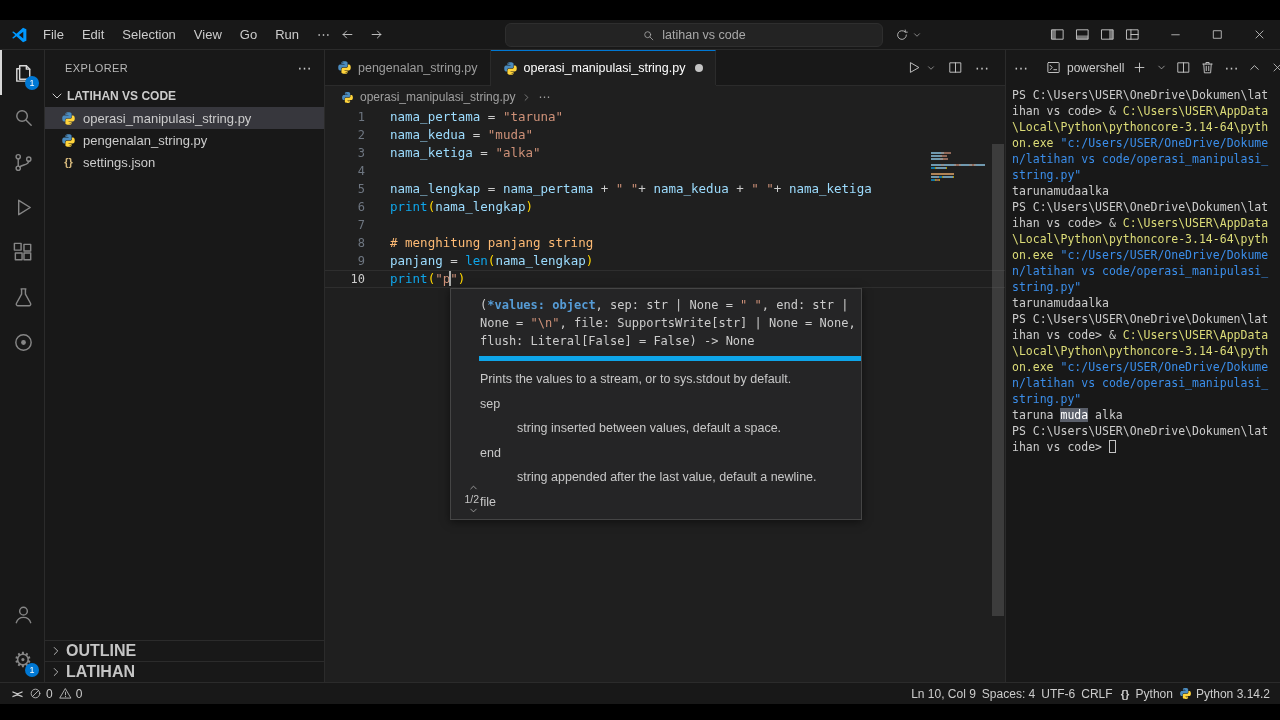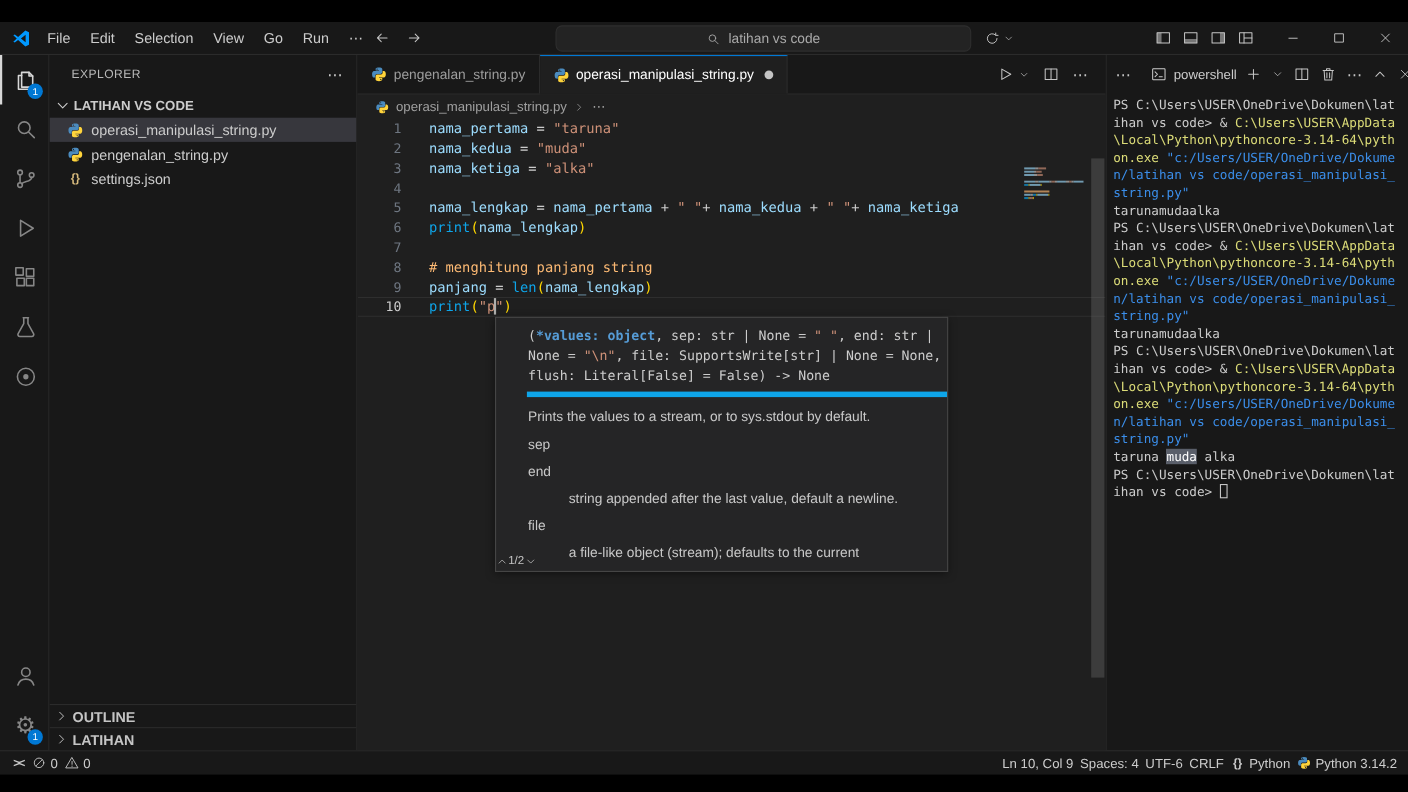--- a/index.html
+++ b/index.html
@@ -44,21 +44,21 @@
 .sidebar{width:280px;background:#181818;border-right:1px solid #2b2b2b;position:relative;flex:none;overflow:hidden}
 .side-header{height:35px;display:flex;align-items:center;padding:0 12px 0 20px;font-size:11px;letter-spacing:.4px;color:#b8b8b8}
 .side-header .txt-ico{margin-left:auto;color:#ccc;cursor:pointer}
 .folder-row{height:22px;display:flex;align-items:center;padding-left:4px;gap:2px;font-size:12px;font-weight:bold;color:#ccc;cursor:pointer}
 .folder-row .ico{width:16px;height:16px}
 .file-row{height:22px;display:flex;align-items:center;padding-left:16px;gap:7px;font-size:13px;color:#cccccc;cursor:pointer}
 .file-row.sel{background:#37373d}
 .file-row .ico{width:15px;height:15px}
 .json-ico-txt{font-size:11px;font-weight:bold;color:#d7ba7d}
 .side-bottom{position:absolute;bottom:0;left:0;right:0}
-.side-section{height:21px;border-top:1px solid #2b2b2b;display:flex;align-items:center;gap:3px;padding-left:4px;font-size:13px;font-weight:bold;color:#c5c5c5;cursor:pointer}
+.side-section{height:21px;border-top:1px solid #2b2b2b;display:flex;align-items:center;gap:3px;padding-left:4px;font-size:16px;font-weight:bold;color:#c5c5c5;cursor:pointer}
 .side-section .ico{width:14px;height:14px}
 
 
 .editor{flex:1;background:#1f1f1f;display:flex;flex-direction:column;position:relative;min-width:0}
 .tabs{height:36px;background:#181818;border-bottom:1px solid #2b2b2b;display:flex;align-items:stretch;flex:none}
 .tab{display:flex;align-items:center;gap:6px;padding:0 12px;font-size:12.5px;color:#9d9d9d;border-right:1px solid #2b2b2b;cursor:pointer;position:relative}
 .tab .ico{width:15px;height:15px}
 .tab.active{background:#1f1f1f;color:#ffffff;border-top:1px solid #0078d4;box-shadow:0 1px 0 #1f1f1f}
 .dirty-dot{width:8px;height:8px;border-radius:50%;background:#c4c4c4;display:inline-block;margin-left:4px}
 .tab-actions{margin-left:auto;display:flex;align-items:center;gap:12px;padding-right:16px;color:#c5c5c5}
@@ -76,21 +76,21 @@
 .caret{display:inline-block;width:2px;height:15px;background:#aeafad;vertical-align:text-bottom;margin:0 -1px}
 .minimap{position:absolute;top:44px;right:16px;width:58px}
 .mm-row{height:3px;white-space:nowrap;overflow:hidden}
 .mm-seg{display:inline-block;height:2px;background:currentColor;opacity:.65;vertical-align:top}
 .scrollbar{position:absolute;top:36px;right:0;width:14px;bottom:0}
 .sb-thumb{position:absolute;top:0;left:1px;width:12px;height:472px;background:rgba(121,121,121,.32)}
 
 
 .hint{position:absolute;left:125px;top:180px;width:412px;height:232px;background:#252526;border:1px solid #454545;box-shadow:0 2px 8px rgba(0,0,0,.5);display:flex;z-index:20;overflow:hidden}
 .hint-rail{width:28px;position:relative;flex:none}
-.pager{position:absolute;bottom:3px;left:0;width:100%;display:flex;align-items:flex-end;gap:0;color:#c5c5c5;font-size:10.5px}
+.pager{position:absolute;bottom:3px;left:0;width:100%;display:flex;flex-direction:column;align-items:flex-end;gap:0;color:#c5c5c5;font-size:10.5px}
 .pager .ico{width:11px;height:11px;cursor:pointer}
 .hint-content{flex:1;min-width:0}
 .sig{padding:7px 6px 6px 1px;border-bottom:5px solid #0ea5e9}
 .sig-line{white-space:pre;font:12px/18px "DejaVu Sans Mono",monospace;color:#ccc}
 .docs{padding:4px 8px 0 1px;font-size:12.5px;line-height:16px;color:#c8c8c8}
 .doc-intro{margin:6px 0 4px}
 .doc-term{margin-top:9px}
 .doc-desc{margin-top:8px;margin-left:37px}
 
 
@@ -491,20 +491,21 @@
           </div>
           <div class="hint-content">
             <div class="sig" id="sig">
                 <div class="sig-line"><span class="tk-d">(</span><span class="tk-a">*values: object</span><span class="tk-d">, sep: str | None = </span><span class="tk-s">" "</span><span class="tk-d">, end: str |</span></div>
                 <div class="sig-line"><span class="tk-d">None = </span><span class="tk-s">"\n"</span><span class="tk-d">, file: SupportsWrite[str] | None = None,</span></div>
                 <div class="sig-line"><span class="tk-d">flush: Literal[False] = False) -&gt; None</span></div>
               </div>
             <div class="docs" id="docs">
               <div class="doc-intro">Prints the values to a stream, or to sys.stdout by default.</div>
             <div class="doc-term">sep</div>
+                <div class="doc-desc">string inserted between values, default a space.</div>
                 <div class="doc-term">end</div>
                 <div class="doc-desc">string appended after the last value, default a newline.</div>
                 <div class="doc-term">file</div>
                 <div class="doc-desc">a file-like object (stream); defaults to the current</div>
               </div>
           </div>
         </div>
       </div>
     </div>
 

